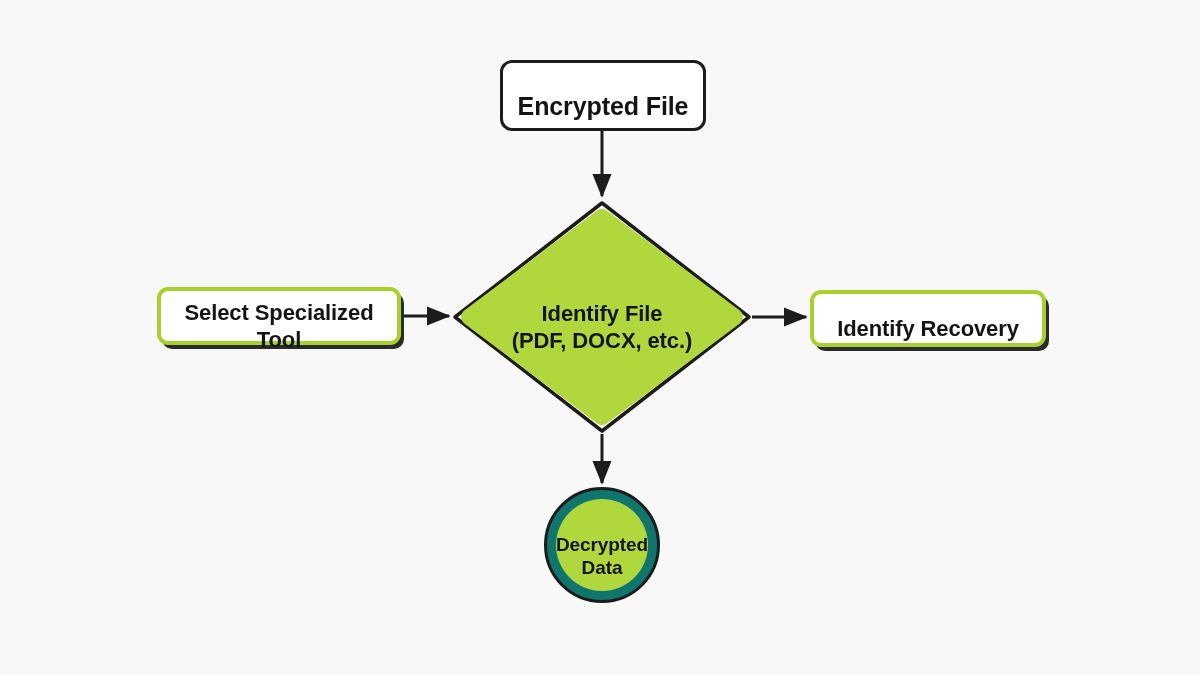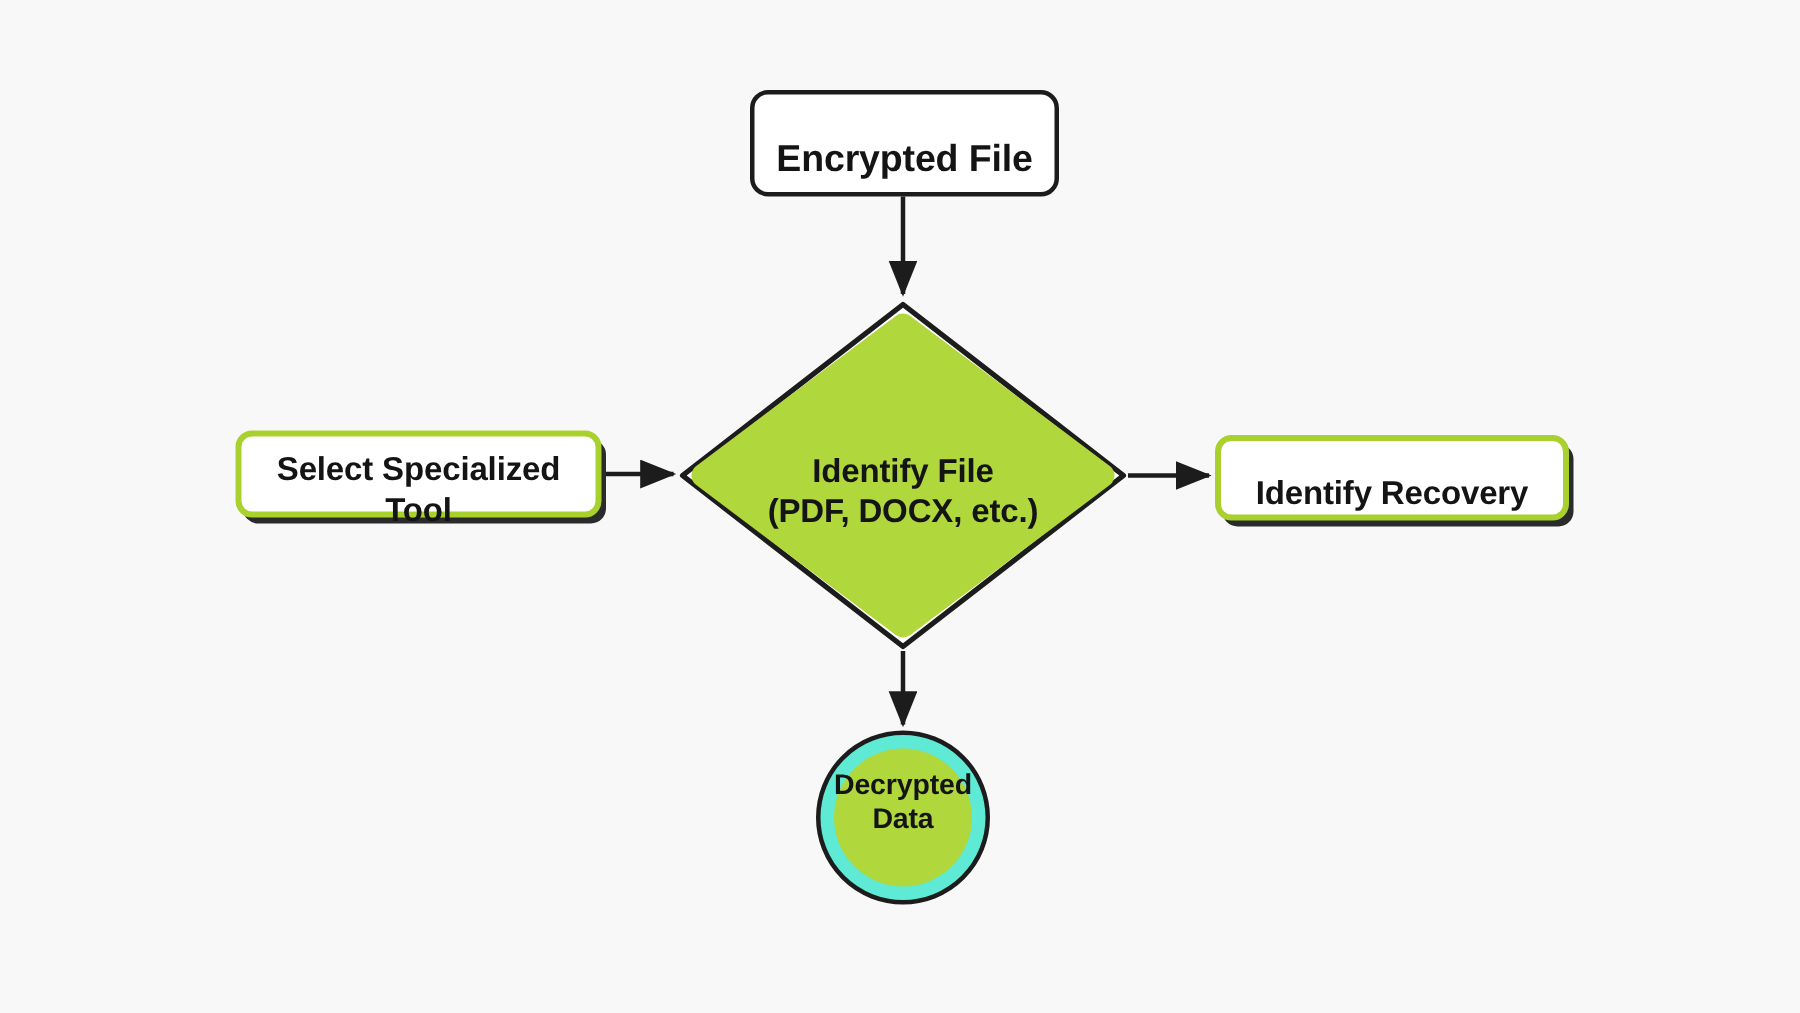--- a/index.html
+++ b/index.html
@@ -94,24 +94,24 @@
   }
   .diamond-text .node-label {
     font-size: 22px;
   }
 
   
   .circle-node {
     position: absolute;
     box-sizing: border-box;
     border-radius: 50%;
-    background: #5eead4;
+    background: #0f766e;
     border: 3px solid #1c1c1c;
     display: flex;
-    align-items: flex-start;
+    align-items: center;
     justify-content: center;
   }
   .circle-fill {
     position: absolute;
     border-radius: 50%;
     background: #b0d73c;
   }
   .circle-node .node-label {
     position: relative;
     font-size: 19px;

